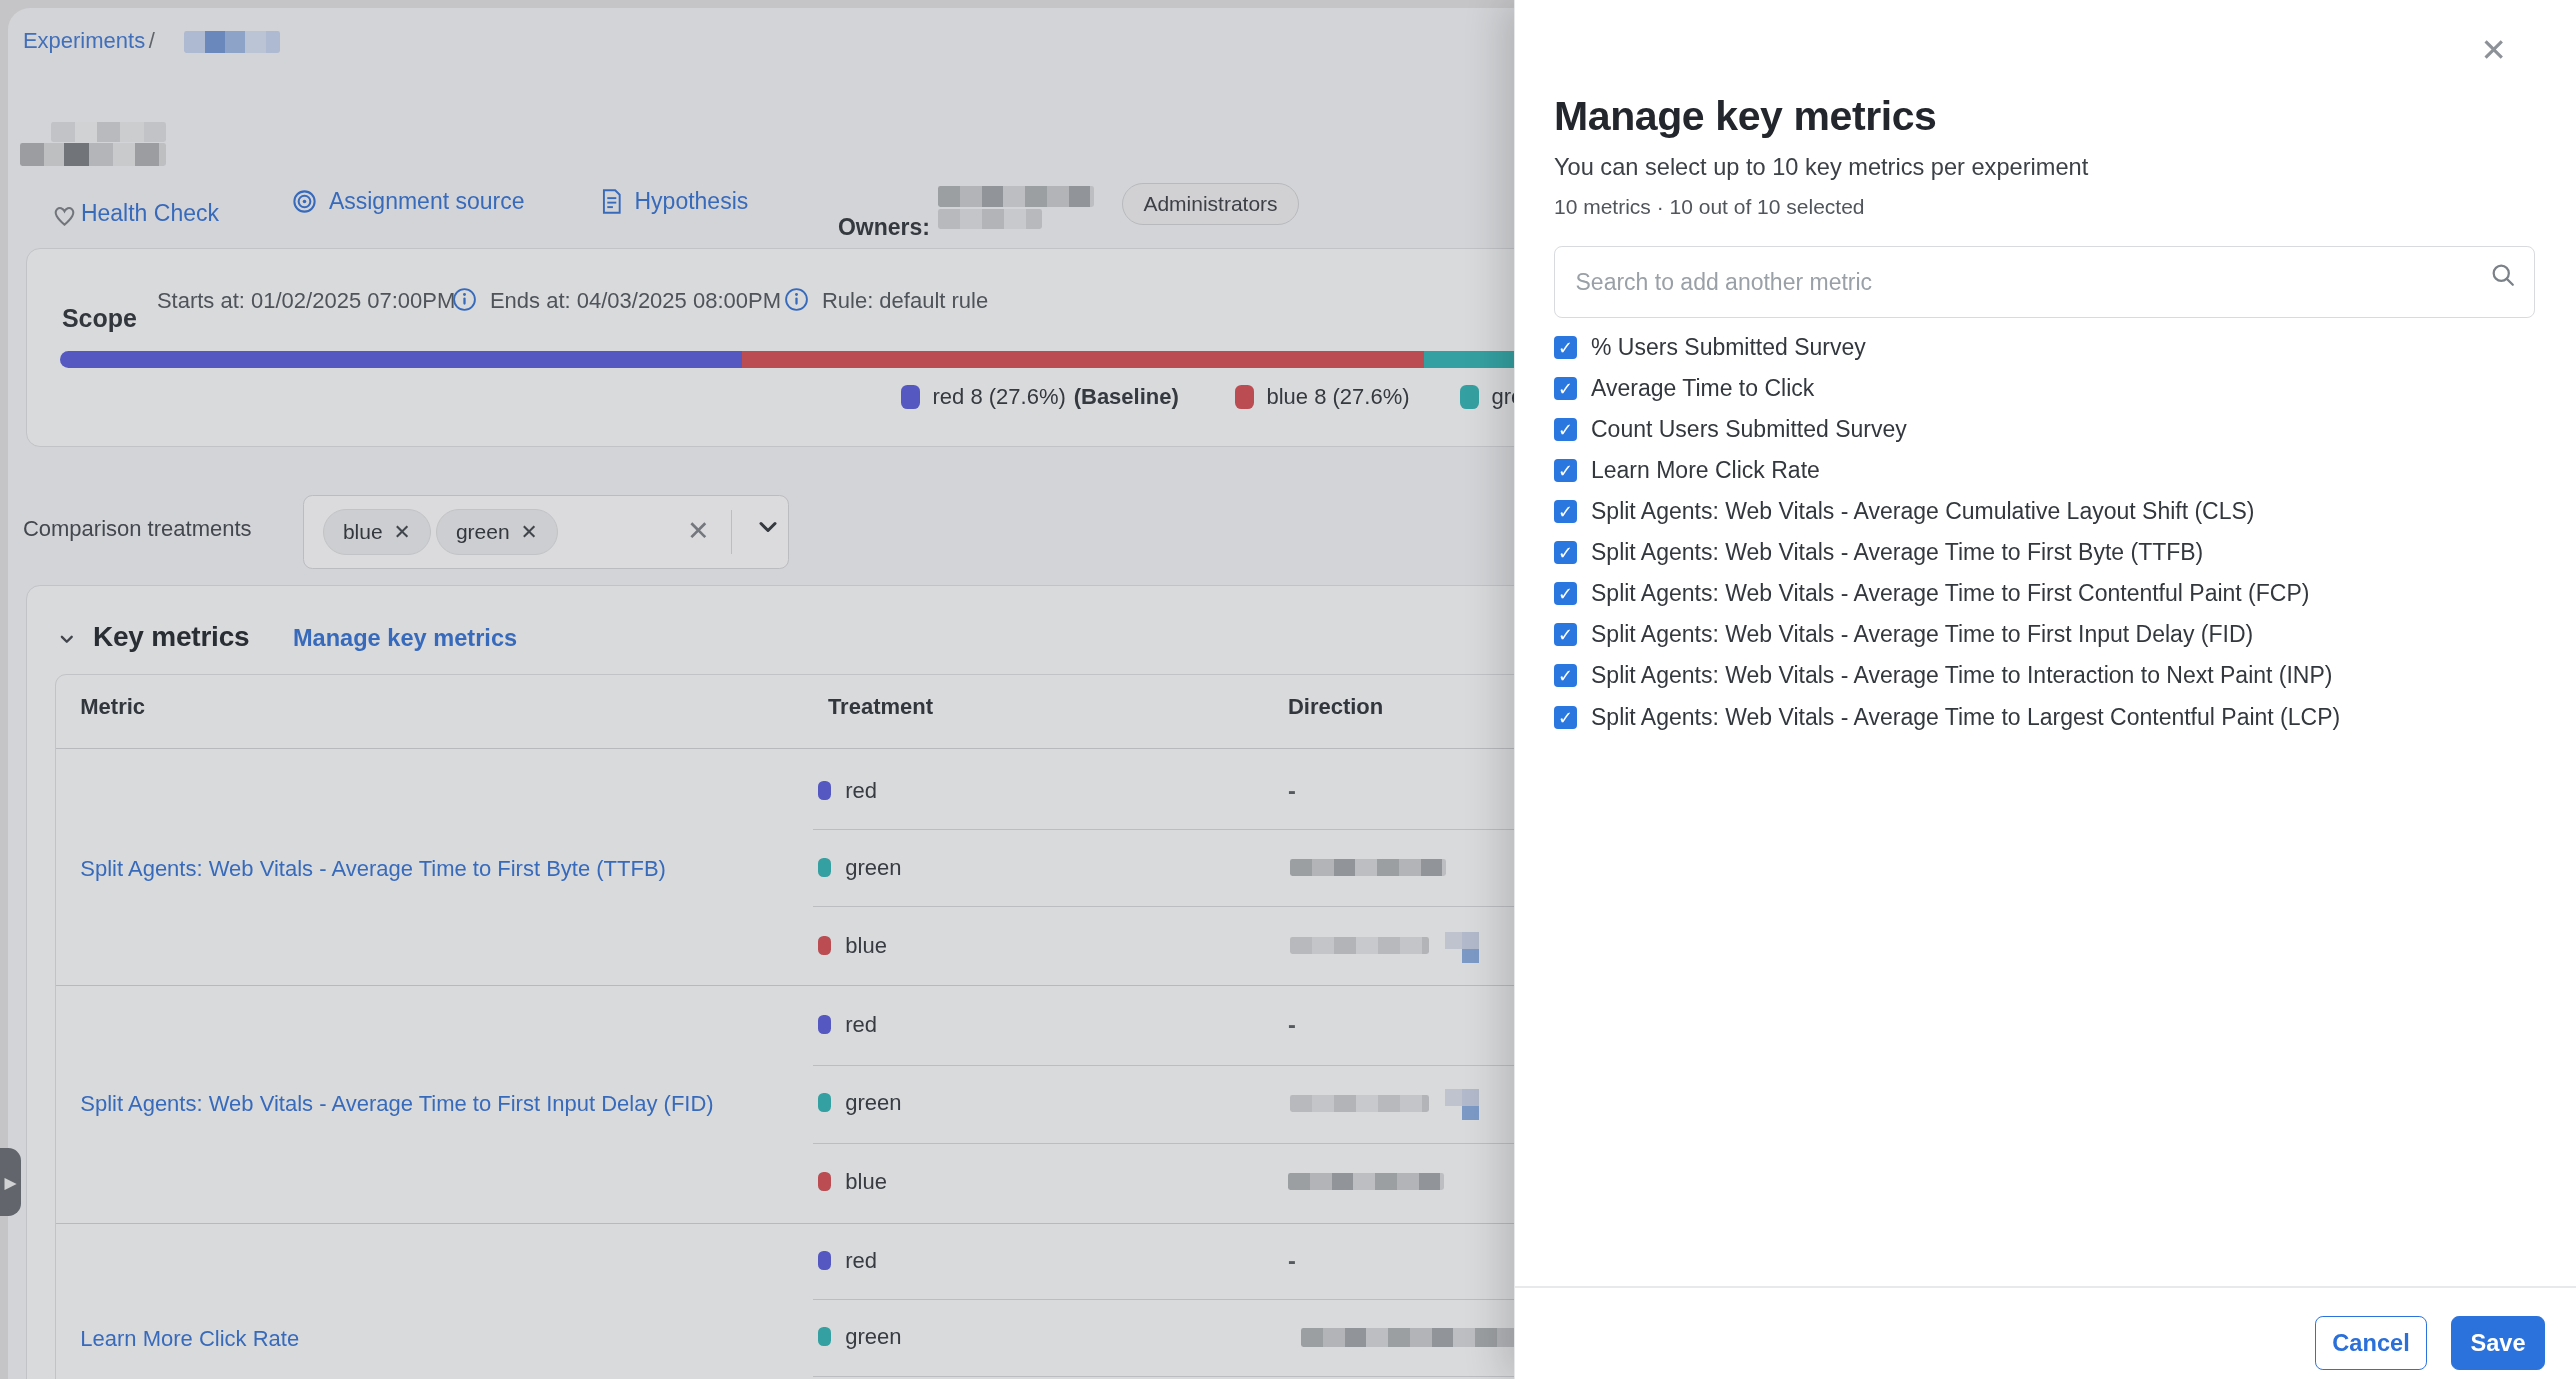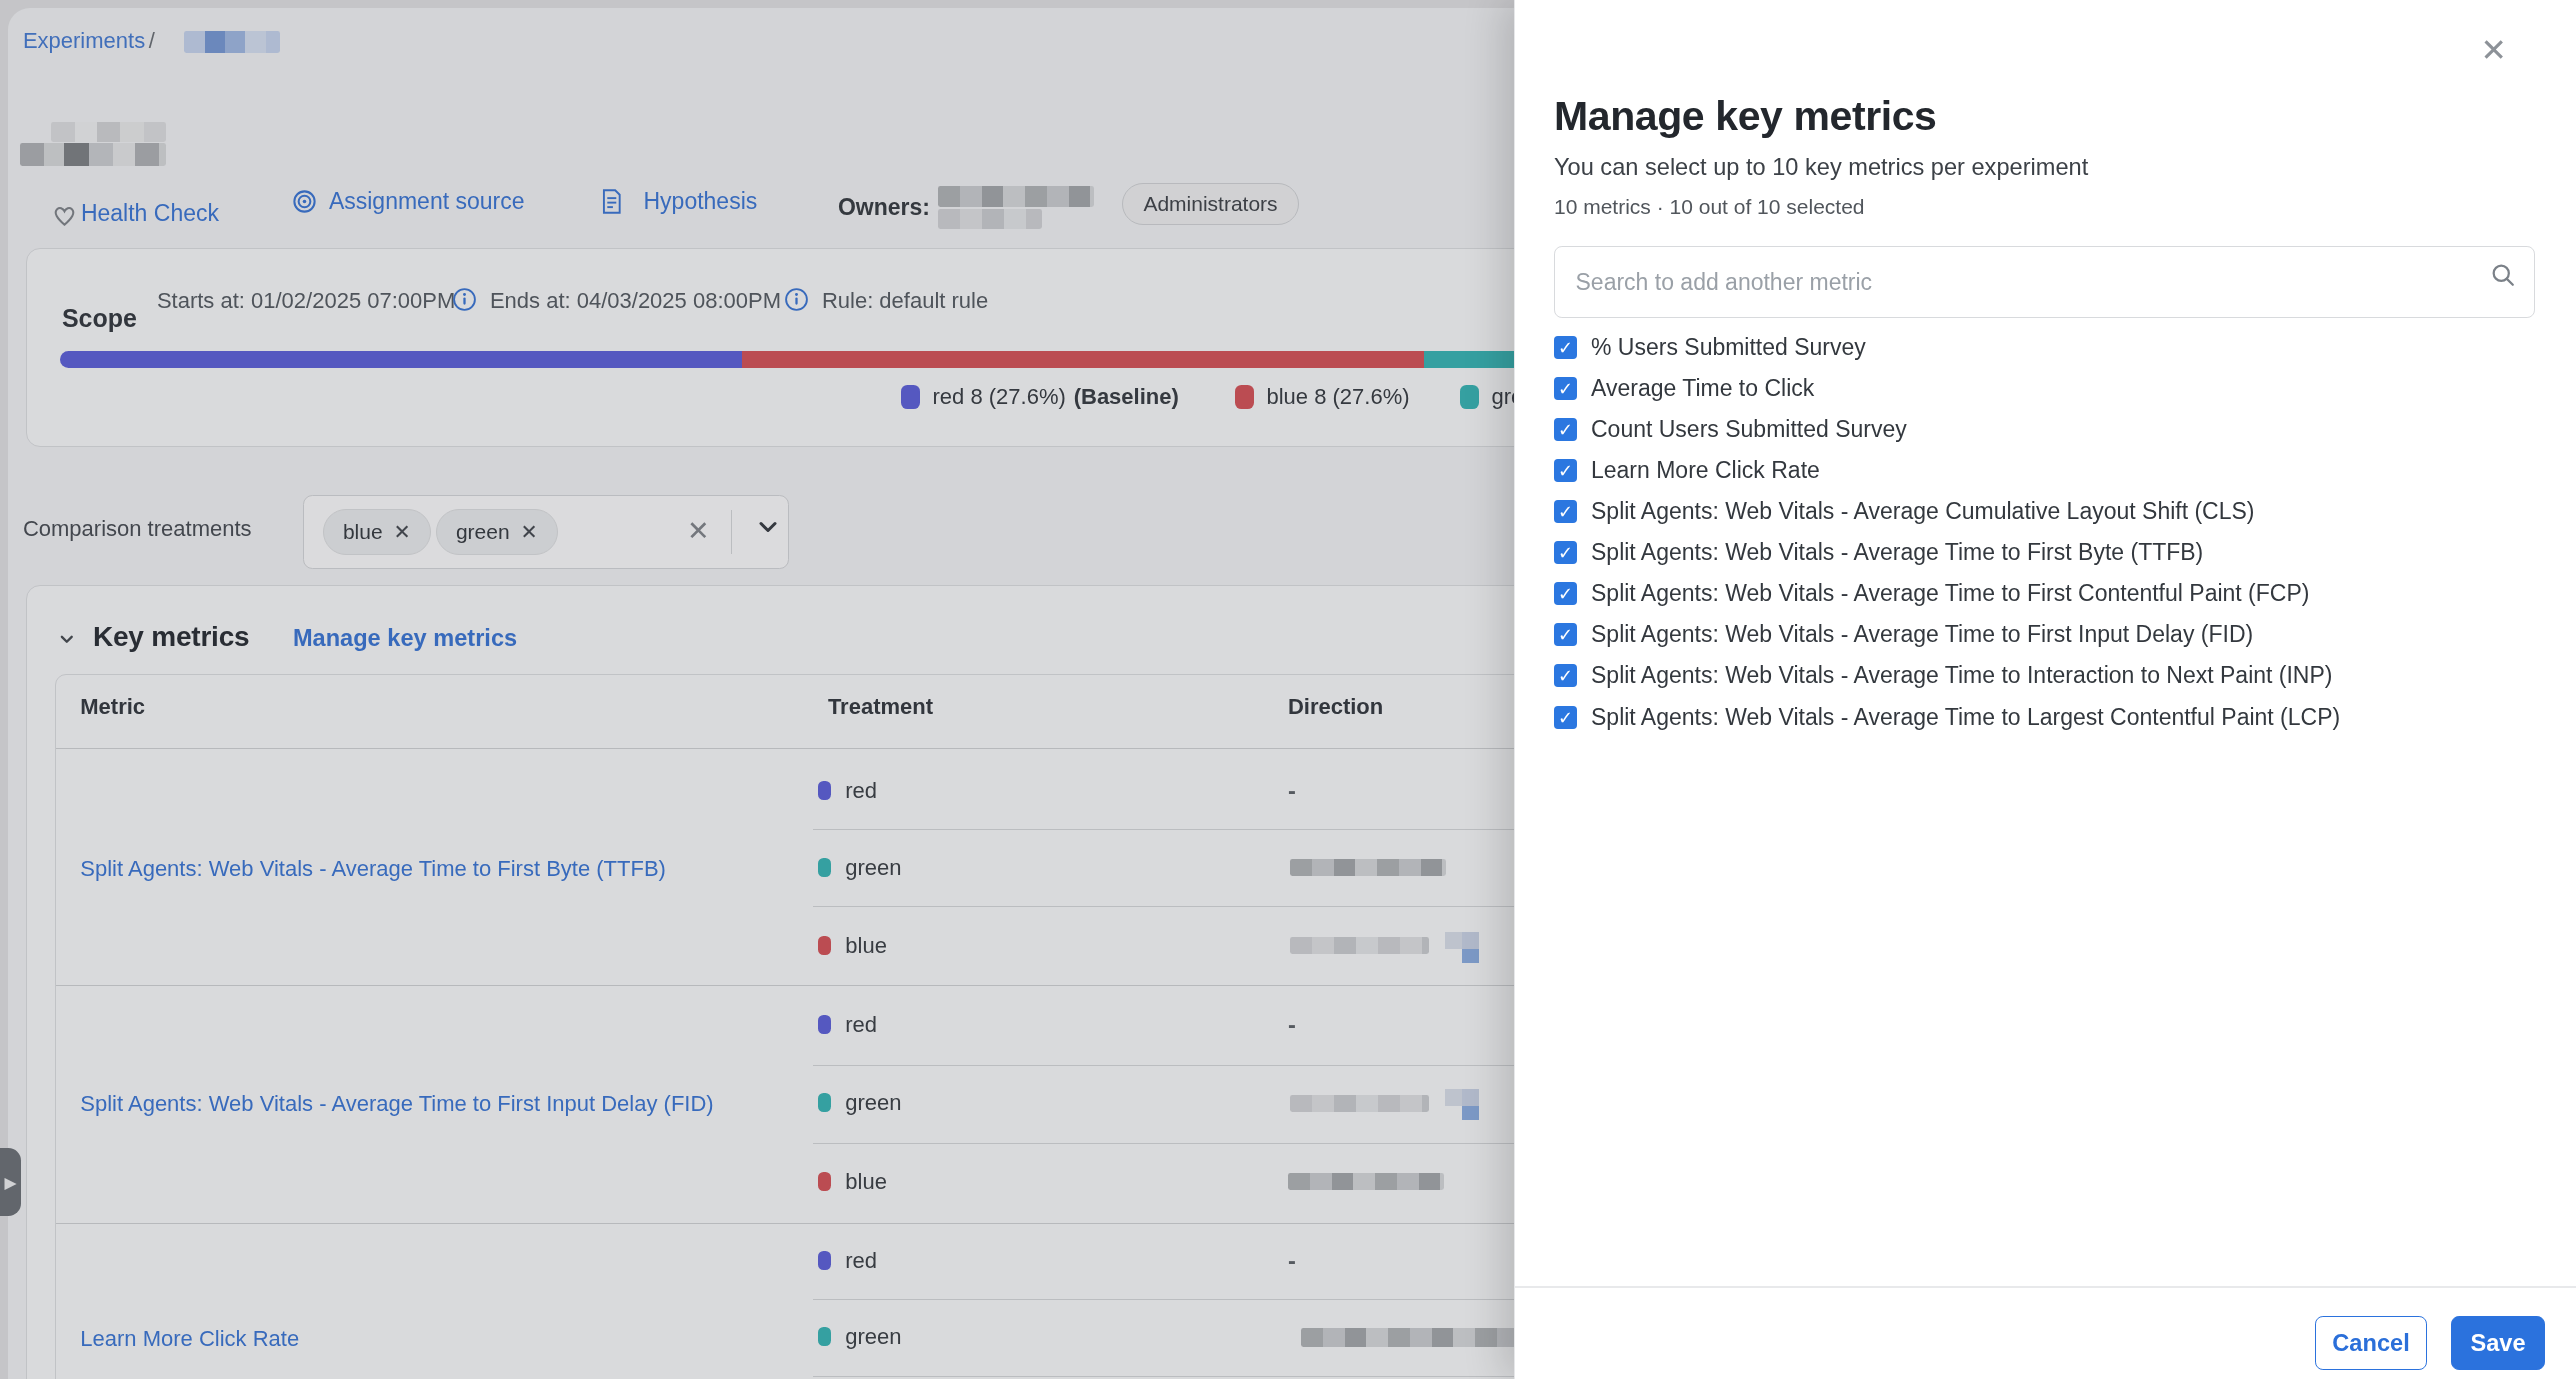--- a/index.html
+++ b/index.html
@@ -19,21 +19,21 @@
   }
   .crumb-link{font-size:22px;color:#4a7fd6;font-weight:400;}
   .crumb-sep{font-size:22px;color:#6f747a;}
   .rx{border-radius:2.4px;background-image:repeating-linear-gradient(90deg,#b4b7ba 0 22px,#cdd0d3 22px 44px,#a7aaae 44px 65px,#d9dbde 65px 87px);}
   .rx-light{border-radius:2.4px;background-image:repeating-linear-gradient(90deg,#d4d6d9 0 22px,#e2e4e6 22px 44px,#cdd0d3 44px 66px,#e6e8ea 66px 88px);}
   .rx-blue{border-radius:2.4px;background-image:repeating-linear-gradient(90deg,#c9d7f0 0 20.5px,#7b9cd8 20.5px 41px,#a3bce6 41px 61px,#d8e2f4 61px 82px);}
   .rx-title1{background-image:repeating-linear-gradient(90deg,#e0e1e3 0 23.6px,#f2f3f4 23.6px 46px,#d5d7d9 46px 69px,#eceded 69px 93px);}
   .rx-title2{background-image:repeating-linear-gradient(90deg,#b3b5b8 0 23.6px,#dadcde 23.6px 44px,#828589 44px 69px,#cfd1d4 69px 93px,#e8e9ea 93px 115px);}
 
   .tab-link{font-size:23px;color:#3f7ad8;}
-  .muted-label{font-size:23px;color:#3b4046;font-weight:700;}
+  .muted-label{font-size:23px;color:#3b4046;font-weight:700;margin-top:20px;}
   .chip-admin{
     display:inline-block;padding:7.9px 20.5px;border-radius:786px;
     background:#f1f2f3;border:1.6px solid #d4d6d9;color:#45494f;font-size:21px;
   }
 
   .card{
     background:#fbfcfd;border:1.6px solid #dfe1e4;border-radius:14px;
   }
   .scope-title{font-size:25px;font-weight:700;color:#383d44;margin-top:20px;}
   .scope-meta{font-size:22px;color:#5a6067;}
@@ -143,21 +143,21 @@
       <span class="tab-link">Health Check</span>
     </div>
     <div class="abs" style="left:283px;top:180px;display:flex;align-items:center;gap:11px;">
       <svg width="27" height="27" viewBox="0 0 24 24">
         <circle cx="12" cy="12" r="9" fill="none" stroke="#3f7ad8" stroke-width="1.8"></circle>
         <circle cx="12" cy="12" r="5.2" fill="none" stroke="#3f7ad8" stroke-width="1.8"></circle>
         <circle cx="12" cy="12" r="1.6" fill="#3f7ad8"></circle>
       </svg>
       <span class="tab-link">Assignment source</span>
     </div>
-    <div class="abs" style="left:592px;top:180px;display:flex;align-items:center;gap:20px;">
+    <div class="abs" style="left:592px;top:180px;display:flex;align-items:center;gap:11px;">
       <svg width="23.6" height="27" viewBox="0 0 20 24">
         <path d="M3 2 h10 l4 4 v16 h-14 z" fill="none" stroke="#3f7ad8" stroke-width="1.7"></path>
         <line x1="6" y1="9" x2="14" y2="9" stroke="#3f7ad8" stroke-width="1.7"></line>
         <line x1="6" y1="13" x2="14" y2="13" stroke="#3f7ad8" stroke-width="1.7"></line>
         <line x1="6" y1="17" x2="11" y2="17" stroke="#3f7ad8" stroke-width="1.7"></line>
       </svg>
       <span class="tab-link">Hypothesis</span>
     </div>
 
     <div class="abs muted-label" style="left:830px;top:186px;">Owners:</div>

